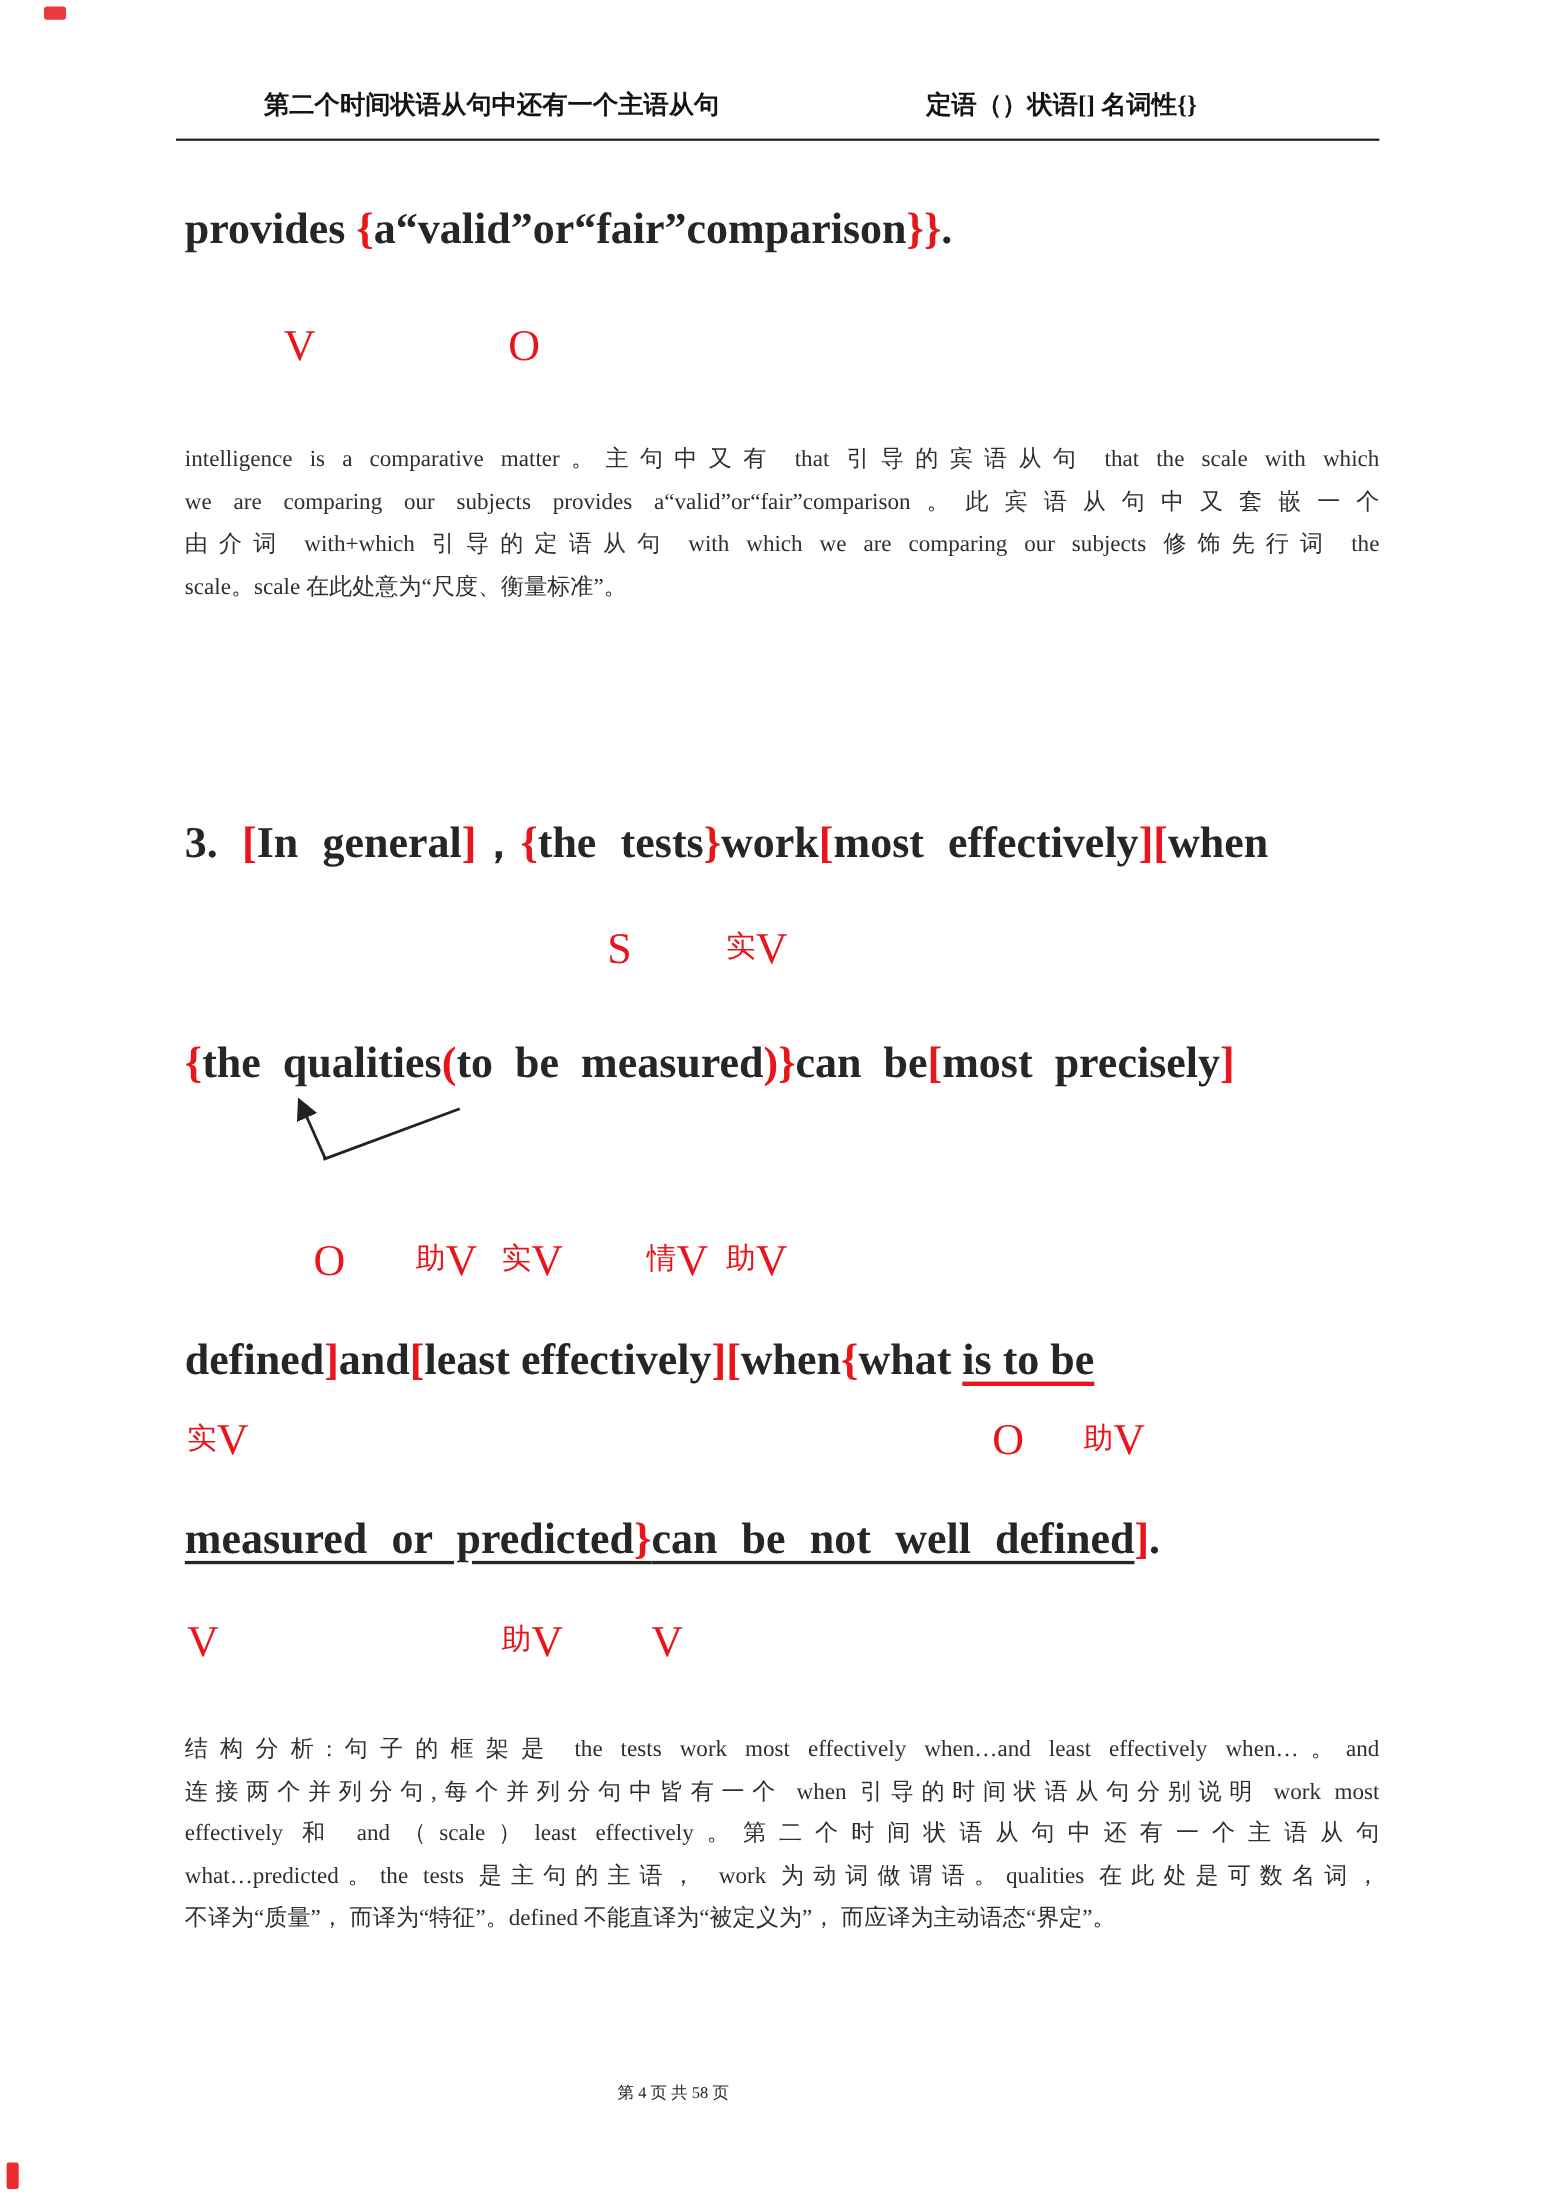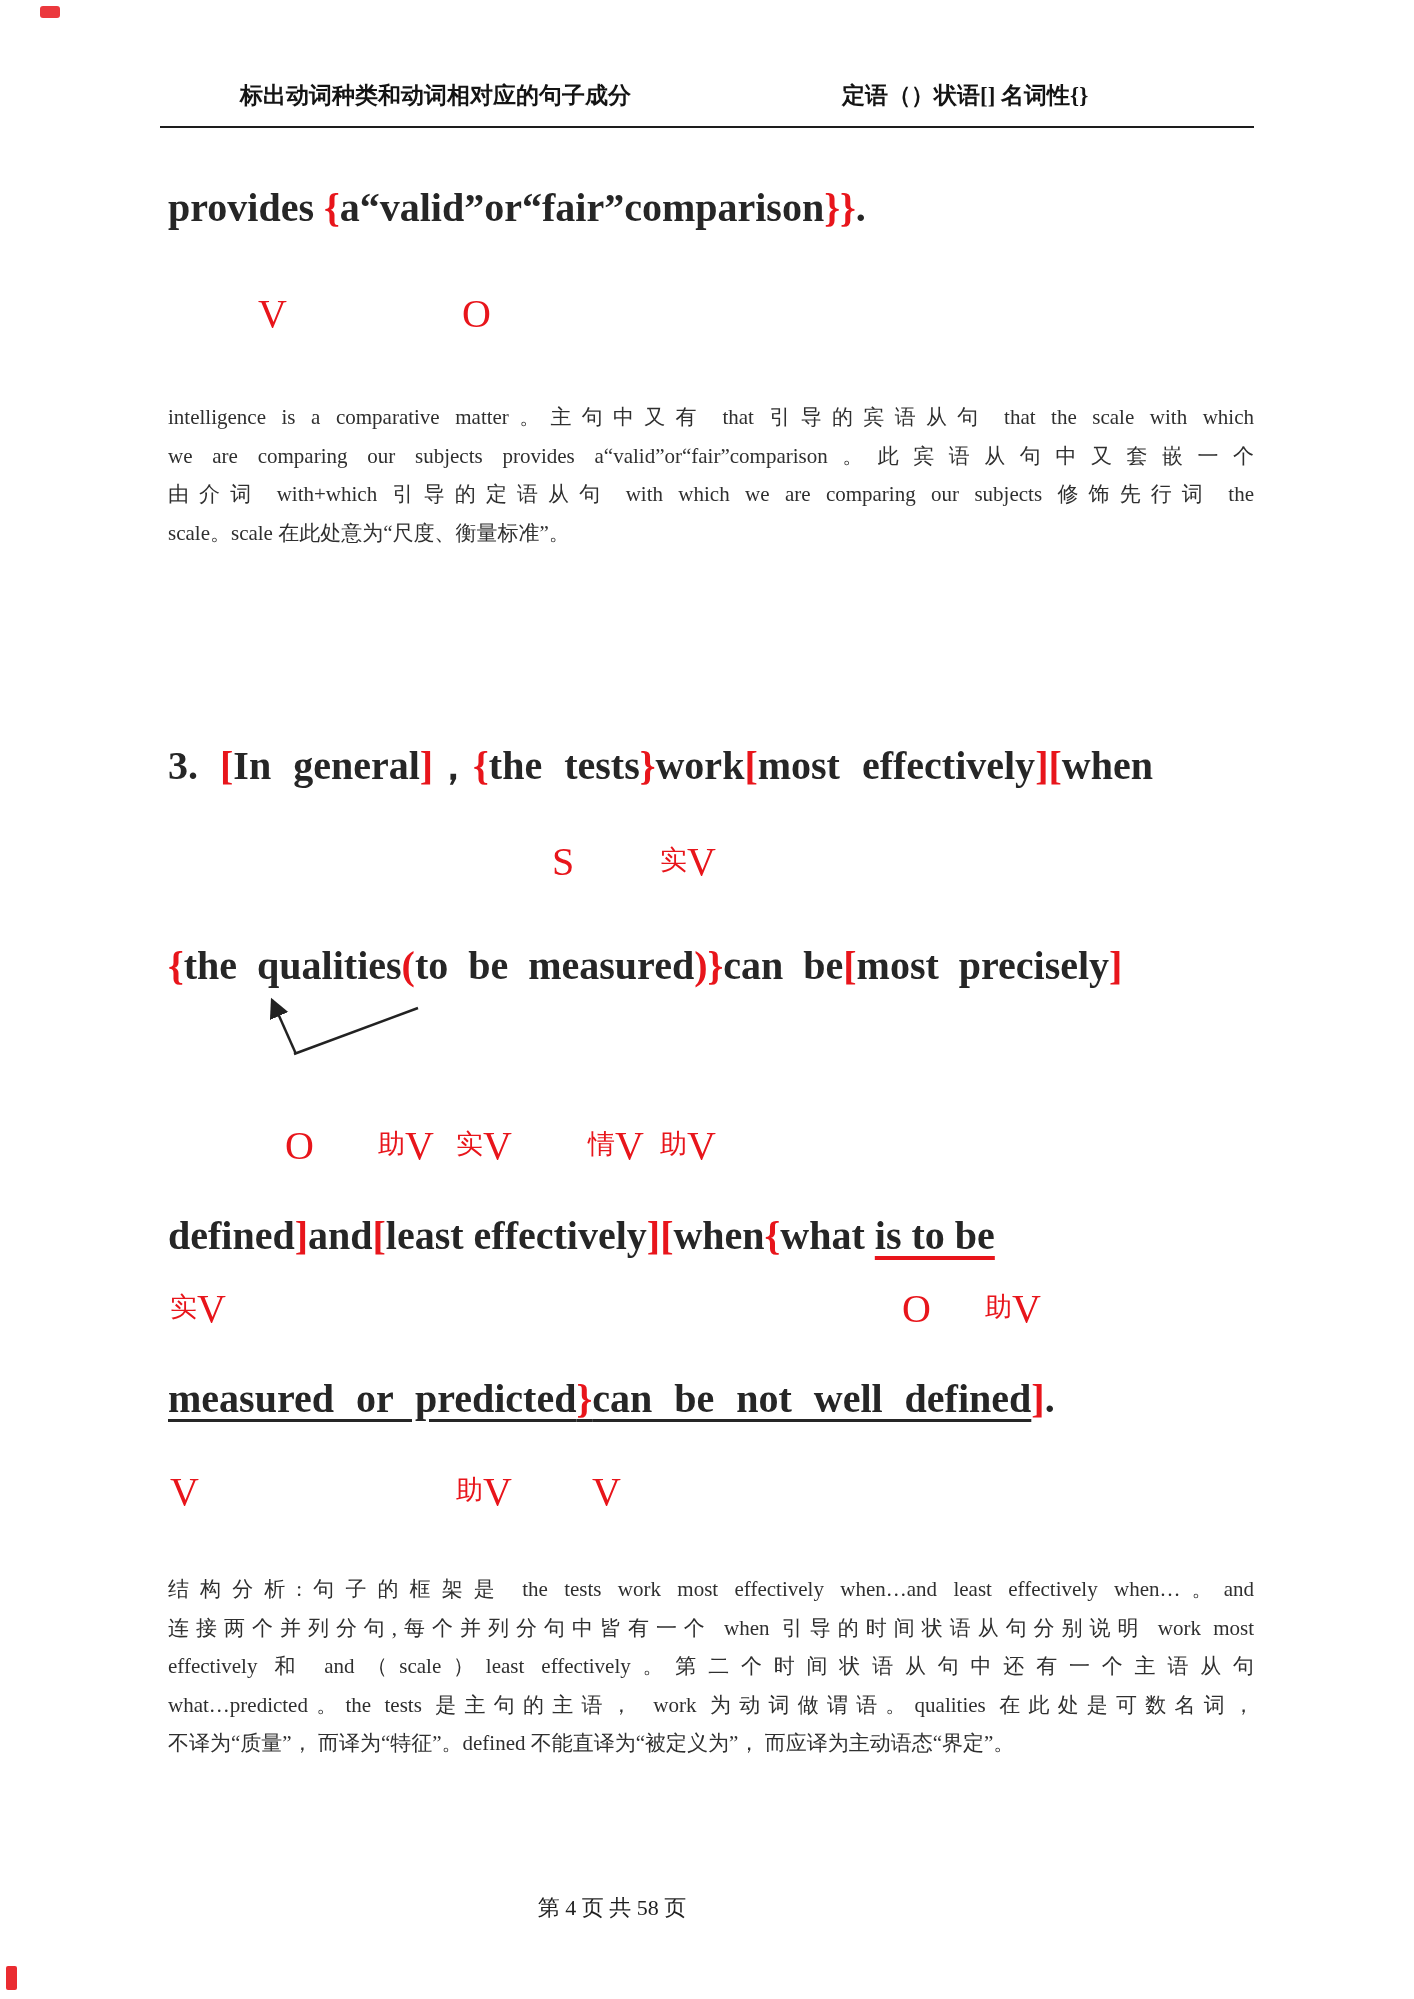--- a/index.html
+++ b/index.html
@@ -36,34 +36,34 @@
   
   .para{
     position:absolute;left:168px;width:1086px;
     font-size:21px;color:#2f2f2f;line-height:38.5px;
   }
   .pline{height:38.5px;white-space:nowrap;}
   .pline.just{text-align:justify;text-align-last:justify;white-space:normal;height:38.5px;overflow:hidden;}
   
   .arrow-wrap{position:absolute;left:250px;top:988px;width:200px;height:84px;}
   
-  .footer{position:absolute;top:1893px;left:612px;transform:translateX(-50%);font-size:22px;color:#1f1f1f;white-space:nowrap;}
+  .footer{position:absolute;top:1893px;left:612px;transform:translateX(-50%);font-size:15px;color:#1f1f1f;white-space:nowrap;}
   
   .artifact{position:absolute;background:var(--red,#e8151b);}
   .artifact.tl{left:40px;top:6px;width:20px;height:12px;border-radius:3px;opacity:.85;}
   .artifact.bl{left:6px;top:1966px;width:11px;height:24px;border-radius:2px;opacity:.9;}
 </style>
 </head>
 <body>
 
 <div class="page">
 
   <div class="artifact tl"></div>
 
-  <div class="hdr hdr-left">标出动词种类和动词相对应的句子成分</div>
+  <div class="hdr hdr-left">第二个时间状语从句中还有一个主语从句</div>
   <div class="hdr hdr-right">定语（）状语[] 名词性{}</div>
   <div class="hdr-rule"></div>
 
   <div class="sent" style="top:184px;"><span class="c-k">provides </span><span class="c-r">{</span><span class="c-k">a“valid”or“fair”comparison</span><span class="c-r">}}</span><span class="c-k">.</span></div>
   <div class="mrow" style="top:290px;">
       <span class="marker" style="left: 258px;"><span class="big">V</span></span>
       <span class="marker" style="left: 462px;"><span class="big">O</span></span>
     </div>
   <div class="para" style="top:398px;">
       <div class="pline just">intelligence is a comparative matter。主句中又有 that 引导的宾语从句 that the scale with which</div>

